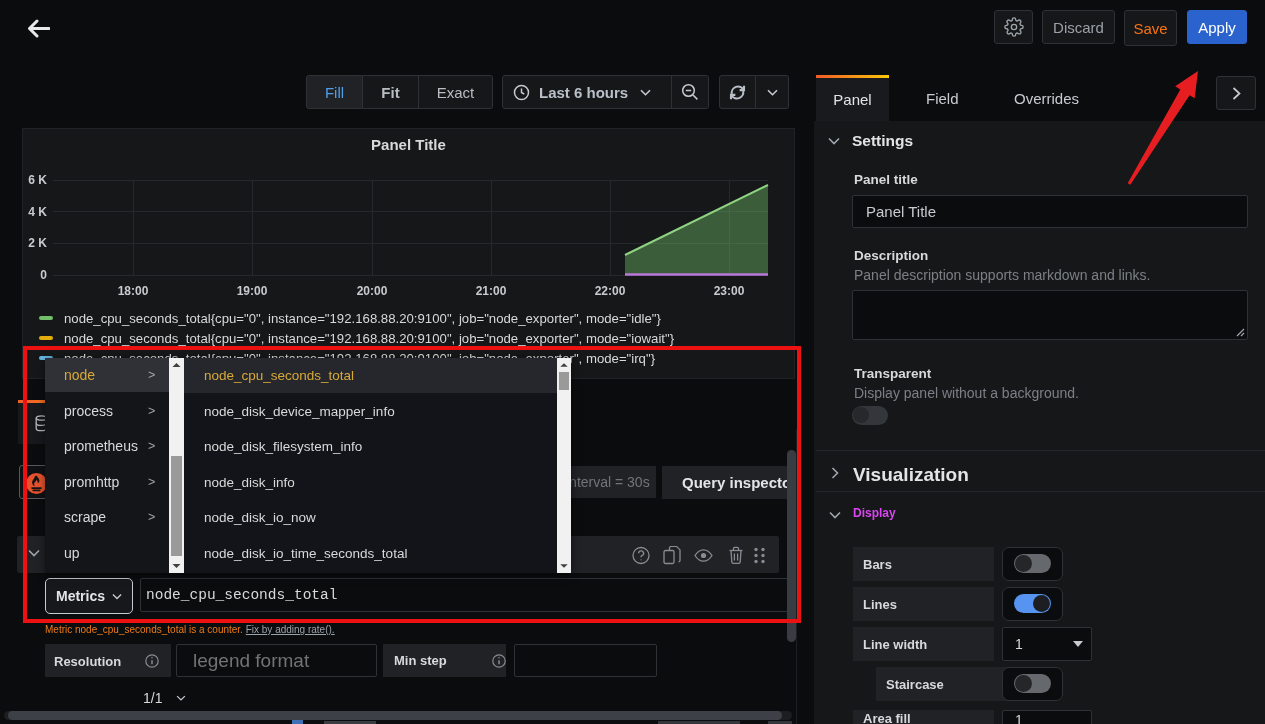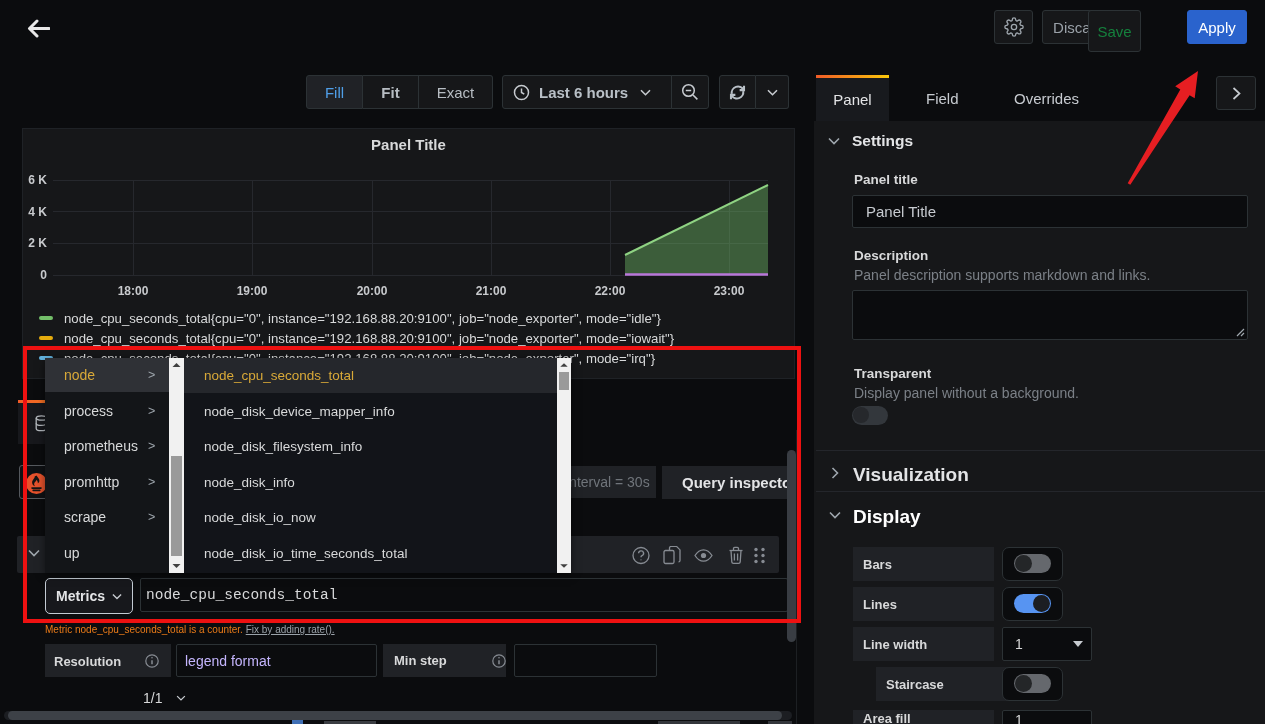--- a/index.html
+++ b/index.html
@@ -24,21 +24,21 @@
     <path d="M22 10.5 H3 M10 3 L2.5 10.5 L10 18" stroke="#e8e8e8" stroke-width="3" fill="none" stroke-linecap="round" stroke-linejoin="round"></path>
   </svg>
 
   <div class="abs btn" style="left:994px;top:10px;width:39px;height:34px">
     <svg width="20" height="20" viewBox="0 0 24 24" fill="none" stroke="#9fa7ae" stroke-width="1.6">
       <circle cx="12" cy="12" r="3.2"></circle>
       <path d="M19.4 15a1.65 1.65 0 0 0 .33 1.82l.06.06a2 2 0 1 1-2.83 2.83l-.06-.06a1.65 1.65 0 0 0-1.82-.33 1.65 1.65 0 0 0-1 1.51V21a2 2 0 1 1-4 0v-.09A1.65 1.65 0 0 0 9 19.4a1.65 1.65 0 0 0-1.82.33l-.06.06a2 2 0 1 1-2.83-2.83l.06-.06a1.65 1.65 0 0 0 .33-1.82 1.65 1.65 0 0 0-1.51-1H3a2 2 0 1 1 0-4h.09A1.65 1.65 0 0 0 4.6 9a1.65 1.65 0 0 0-.33-1.82l-.06-.06a2 2 0 1 1 2.83-2.83l.06.06a1.65 1.65 0 0 0 1.82.33H9a1.65 1.65 0 0 0 1-1.51V3a2 2 0 1 1 4 0v.09a1.65 1.65 0 0 0 1 1.51 1.65 1.65 0 0 0 1.82-.33l.06-.06a2 2 0 1 1 2.83 2.83l-.06.06a1.65 1.65 0 0 0-.33 1.82V9a1.65 1.65 0 0 0 1.51 1H21a2 2 0 1 1 0 4h-.09a1.65 1.65 0 0 0-1.51 1z"></path>
     </svg>
   </div>
   <div class="abs btn" style="left:1042px;top:10px;width:73px;height:34px;font-weight:500;color:#9aa1a8">Discard</div>
-  <div class="abs btn" style="left:1088px;top:10px;width:53px;height:42px;font-weight:500;color:#15803d">Save</div>
+  <div class="abs btn" style="left:1124px;top:10px;width:53px;height:36px;font-weight:500;color:#f97316">Save</div>
   <div class="abs btn" style="left:1187px;top:10px;width:60px;height:34px;background:#2a63cd;border-color:#2a63cd;color:#fff;font-weight:500">Apply</div>
 
   <div class="abs" style="left:306px;top:75px;display:flex;height:34px">
     <div class="btn" style="width:57px;border-radius:3px 0 0 3px;background:#202226;color:#4f9fe8;font-weight:500;font-size:15px">Fill</div>
     <div class="btn" style="width:56px;border-radius:0;border-left:none;font-weight:700;font-size:15px">Fit</div>
     <div class="btn" style="width:74px;border-radius:0 3px 3px 0;border-left:none;font-weight:500;font-size:15px">Exact</div>
   </div>
   <div class="abs btn" style="left:502px;top:75px;width:170px;height:34px;justify-content:flex-start;padding:0 10px;font-weight:700;font-size:15px;color:#b9c0c7;border-radius:3px 0 0 3px">
     <svg width="17" height="17" viewBox="0 0 16 16" fill="none" stroke="#c7cbd0" stroke-width="1.4">
       <circle cx="8" cy="8" r="6.6"></circle>
@@ -182,21 +182,21 @@
 
   <div class="abs" style="left:45px;top:624px;font-size:10px;color:#eb7b18">Metric node_cpu_seconds_total is a counter. <span style="color:#9aa2a9;text-decoration:underline">Fix by adding rate()</span><span style="color:#9aa2a9;text-decoration:underline">.</span></div>
 
   <div class="abs lblbox" style="left:45px;top:644px;width:126px;height:33px;padding-left:11px">Legend
     <svg style="margin-left:43px" width="14" height="14" viewBox="0 0 14 14" fill="none" stroke="#878c93" stroke-width="1.2">
         <circle cx="7" cy="7" r="6.2"></circle>
         <path d="M7 6.3 v4" stroke-width="1.5"></path>
         <circle cx="7" cy="3.8" r="0.8" fill="#878c93" stroke="none"></circle>
       </svg>
   </div>
-  <div class="abs inp" style="left:176px;top:644px;width:201px;height:33px;display:flex;align-items:center;padding-left:8px;font-size:14px;color:#c4b5fd">legend format</div>
+  <div class="abs inp" style="left:176px;top:644px;width:201px;height:33px;display:flex;align-items:center;padding-left:16px;font-size:19px;color:#737373">legend format</div>
   <div class="abs lblbox" style="left:383px;top:644px;width:123px;height:33px;padding-left:11px">Min step
     <svg style="margin-left:45px" width="14" height="14" viewBox="0 0 14 14" fill="none" stroke="#878c93" stroke-width="1.2">
         <circle cx="7" cy="7" r="6.2"></circle>
         <path d="M7 6.3 v4" stroke-width="1.5"></path>
         <circle cx="7" cy="3.8" r="0.8" fill="#878c93" stroke="none"></circle>
       </svg>
   </div>
   <div class="abs inp" style="left:514px;top:644px;width:143px;height:33px"></div>
 
   <div class="abs lblbox" style="left:45px;top:648px;width:90px;height:27px;padding-left:9px">Resolution</div>
@@ -251,21 +251,21 @@
 
   <div class="abs" style="left:816px;top:450px;width:449px;height:1px;background:#24262b"></div>
   <svg class="abs" style="left:831px;top:467px" width="8" height="12" viewBox="0 0 8 12" fill="none" stroke="#9fa7ae" stroke-width="1.6">
       <path d="M1.5 1 6.5 6 1.5 11"></path>
     </svg>
   <div class="abs" style="left:853px;top:464px;font-size:19px;font-weight:700;color:#e3e4e6">Visualization</div>
   <div class="abs" style="left:816px;top:491px;width:449px;height:1px;background:#24262b"></div>
   <svg class="abs" style="left:829px;top:511px" width="12" height="8" viewBox="0 0 12 8" fill="none" stroke="#9fa7ae" stroke-width="1.6">
       <path d="M1 1.5 6 6.5 11 1.5"></path>
     </svg>
-  <div class="abs" style="left:853px;top:506px;font-size:19px;font-weight:700;color:#ffffff">Display</div>
+  <div class="abs" style="left:853px;top:506px;font-size:12px;font-weight:700;color:#d946ef">Display</div>
 
   <div class="abs lblbox" style="left:853px;top:547px;width:141px;height:34px;padding-left:10px">Bars</div>
   <div class="abs inp" style="left:1002px;top:547px;width:61px;height:34px;border-radius:7px"></div>
   <div class="abs" style="left:1014px;top:554px;width:37px;height:19px;background:#65686d;border-radius:10px"></div>
   <div class="abs" style="left:1015px;top:555px;width:17px;height:17px;background:#242628;border-radius:50%"></div>
 
   <div class="abs lblbox" style="left:853px;top:587px;width:141px;height:34px;padding-left:10px">Lines</div>
   <div class="abs inp" style="left:1002px;top:587px;width:61px;height:34px;border-radius:7px"></div>
   <div class="abs" style="left:1014px;top:594px;width:37px;height:19px;background:#5794f2;border-radius:10px"></div>
   <div class="abs" style="left:1033px;top:595px;width:17px;height:17px;background:#1c1e22;border-radius:50%"></div>

